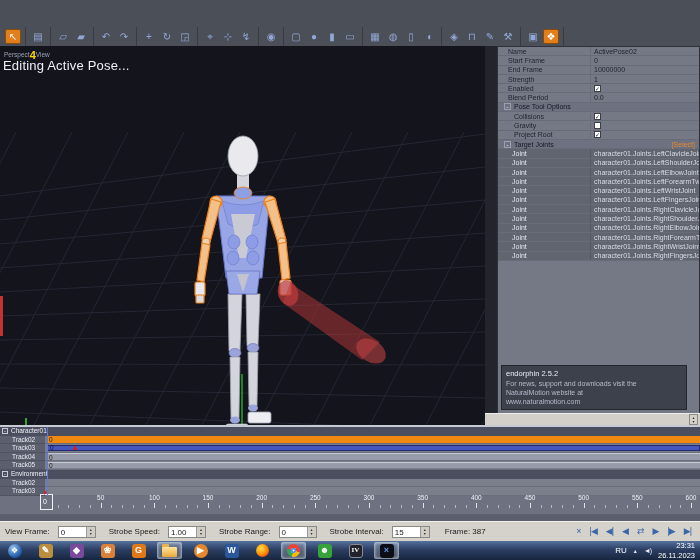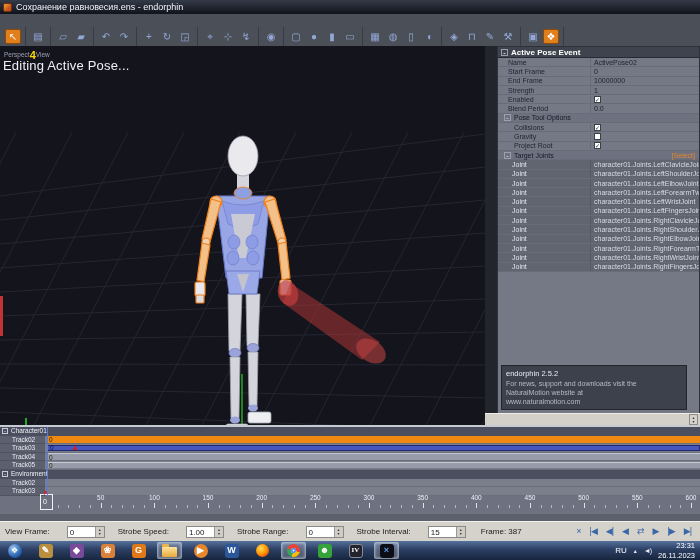--- a/index.html
+++ b/index.html
@@ -88,21 +88,21 @@
   .rtick{position:absolute;top:10px;width:1px;height:5px;background:#e0e2e8}
   .rminor{position:absolute;top:12px;width:1px;height:3px;background:#b4b8c4}
   .fmarker{position:absolute;left:40px;top:1px;width:13px;height:16px;border:1px solid #f2f2f6;
     font-size:7px;color:#fff;padding-left:2px;line-height:14px}
   .rarrow{position:absolute;left:44px;top:-4px;color:#c23030;font-size:6px;line-height:6px}
   .tl-bottom{position:absolute;bottom:0;left:0;right:0;height:7px;background:#5c606c}
 
   
   .statusbar{position:absolute;top:521px;left:0;width:700px;height:20px;background:#d5d2cb;
     border-top:1px solid #f2f0ea;display:flex;align-items:center;font-size:8px;color:#1a1a1a;padding:0 5px}
-  .sfield{display:flex;align-items:center;gap:17px;margin-right:13px}
+  .sfield{display:flex;align-items:center;gap:8px;margin-right:13px}
   .sinput{width:38px;height:12px;background:#fff;border:1px solid #8a8a84;display:flex;align-items:stretch}
   .sval{flex:1;padding:1px 2px;font-size:8px;line-height:9px}
   .spin{width:9px;background:#d0cdc6;border-left:1px solid #999;display:flex;flex-direction:column;
     align-items:center;justify-content:center;font-size:4px;line-height:1;color:#333}
   .frame-label{margin-left:2px}
   .playback{margin-left:auto;display:flex;gap:9px;color:#3a67a8;font-size:9px;padding-right:4px}
   .pb-btn{line-height:1;letter-spacing:-1px}
 
   
   .taskbar{position:absolute;top:541px;left:0;width:700px;height:19px;
@@ -129,24 +129,20 @@
   .tray{margin-left:auto;display:flex;align-items:center;gap:7px;color:#fff;font-size:8px;padding-right:5px}
   .tray-chevron::before{content:"▴";font-size:6px;color:#e8ecf4}
   .volume-icon::before{content:"◄)";font-size:7px;color:#e8ecf4;letter-spacing:-1px}
   .clock{text-align:right;font-size:7.5px;line-height:1.25}
 </style>
 </head>
 <body>
 
 <div id="app">
 
-  <div class="titlebar">
-    <span class="title-icon"></span>
-    <span>Сохранение равновесия.ens - endorphin</span>
-  </div>
 
 
   <div class="toolbar">
       <div class="tb-group">
         <div class="tb-btn active">↖</div>
       </div>
       <div class="tb-group">
         <div class="tb-btn">▤</div>
       </div>
       <div class="tb-group">
@@ -292,24 +288,20 @@
     <div class="vp-label">
       <span>Perspect</span><span class="vp-hotkey">4</span><span>View</span>
     </div>
     <div class="vp-status">Editing Active Pose...</div>
     <div class="red-strip"></div>
   </div>
 
   <div class="splitter"></div>
 
   <div class="panel">
-    <div class="panel-header">
-      <span class="collapse-box">-</span>
-      <span>Active Pose Event</span>
-    </div>
     <div id="prop-rows">
         <div class="prow">
           <span class="plabel">Name</span>
           <span class="pvalue">ActivePose02</span>
         </div>
         <div class="prow">
           <span class="plabel">Start Frame</span>
           <span class="pvalue">0</span>
         </div>
         <div class="prow">

